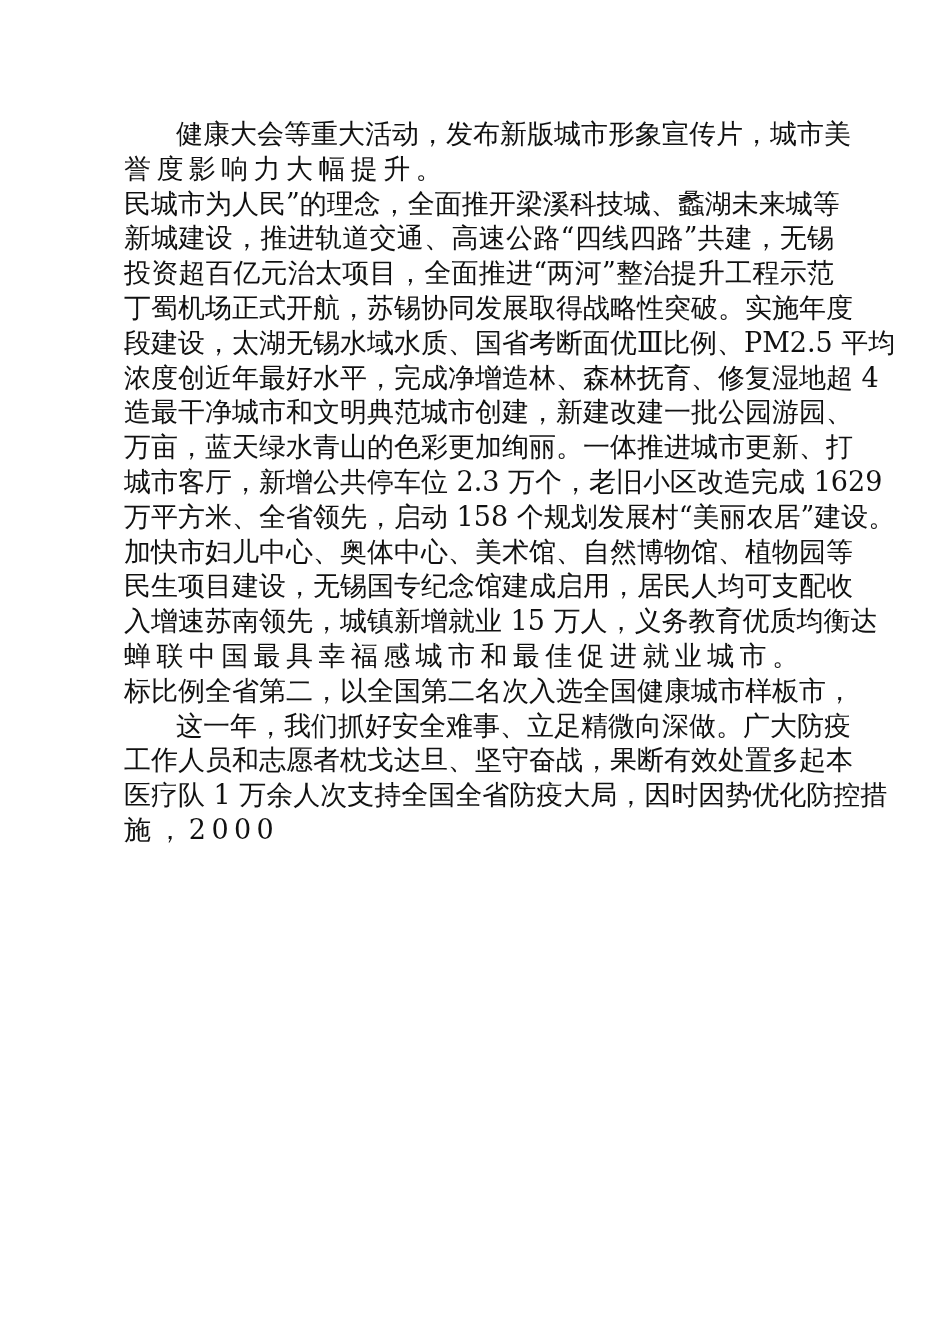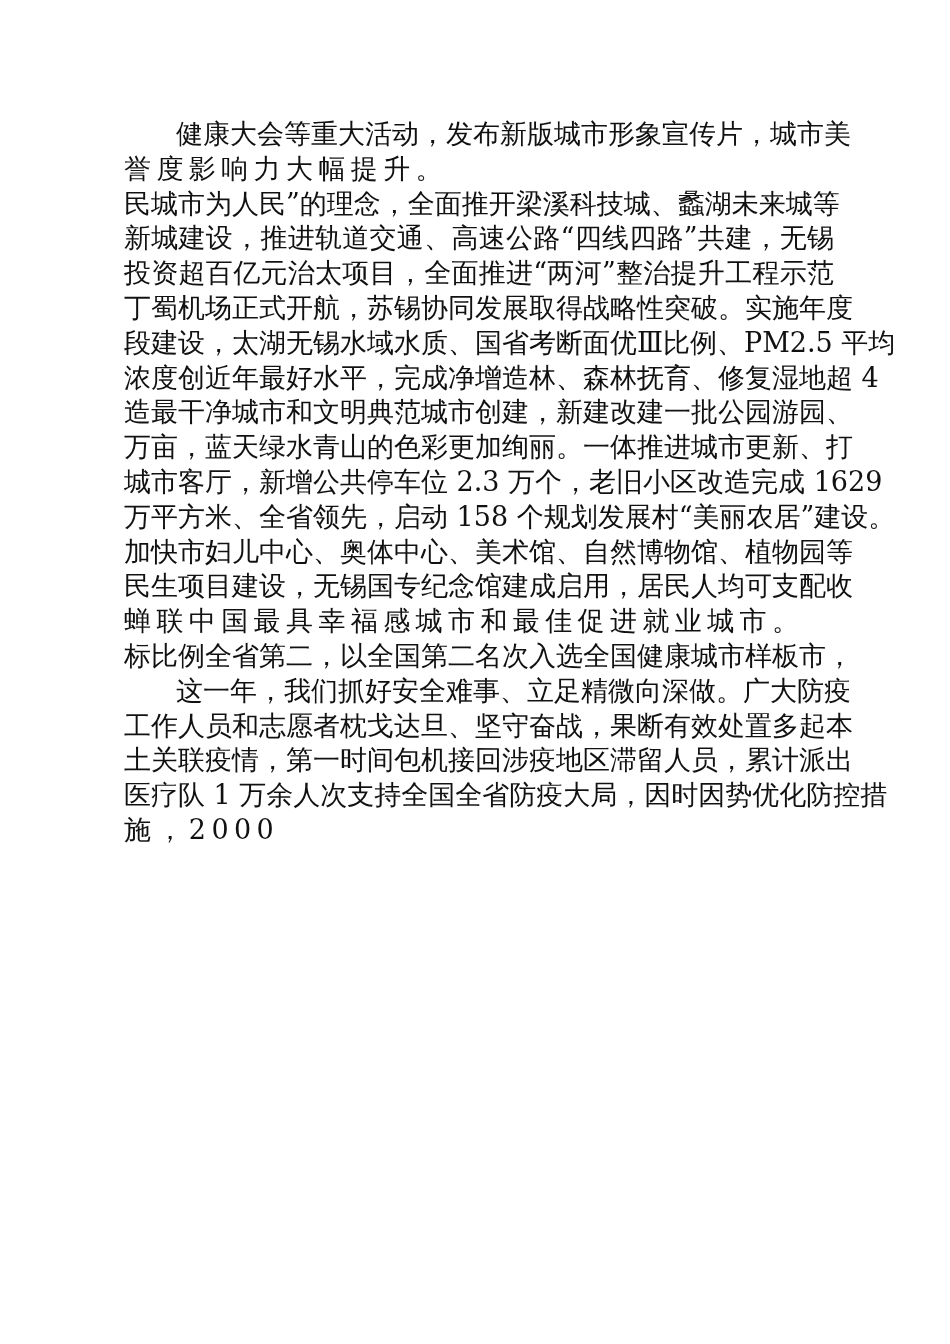--- a/index.html
+++ b/index.html
@@ -64,25 +64,25 @@
     <span class="line">投资超百亿元治太项目，全面推进“两河”整治提升工程示范</span>
     <span class="line">丁蜀机场正式开航，苏锡协同发展取得战略性突破。实施年度</span>
     <span class="line">段建设，太湖无锡水域水质、国省考断面优Ⅲ比例、PM2.5 平均</span>
     <span class="line">浓度创近年最好水平，完成净增造林、森林抚育、修复湿地超 4</span>
     <span class="line">造最干净城市和文明典范城市创建，新建改建一批公园游园、</span>
     <span class="line">万亩，蓝天绿水青山的色彩更加绚丽。一体推进城市更新、打</span>
     <span class="line">城市客厅，新增公共停车位 2.3 万个，老旧小区改造完成 1629</span>
     <span class="line wide">万平方米、全省领先，启动 158 个规划发展村“美丽农居”建设。</span>
     <span class="line">加快市妇儿中心、奥体中心、美术馆、自然博物馆、植物园等</span>
     <span class="line">民生项目建设，无锡国专纪念馆建成启用，居民人均可支配收</span>
+    <span class="line">入增速苏南领先，城镇新增就业 15 万人，义务教育优质均衡达</span>
     <span class="line last">蝉联中国最具幸福感城市和最佳促进就业城市。</span>
     <span class="line">标比例全省第二，以全国第二名次入选全国健康城市样板市，</span>
   </div>
 
   <div class="para">
     <span class="line indent">这一年，我们抓好安全难事、立足精微向深做。广大防疫</span>
     <span class="line">工作人员和志愿者枕戈达旦、坚守奋战，果断有效处置多起本</span>
-    <span class="line">土关联疫情，第一时间包机接回涉疫地区滞留人员，累计派出</span>
     <span class="line">医疗队 1 万余人次支持全国全省防疫大局，因时因势优化防控措</span>
     <span class="line last">施，2000</span>
   </div>
 
 </div>
 
 </body></html>

